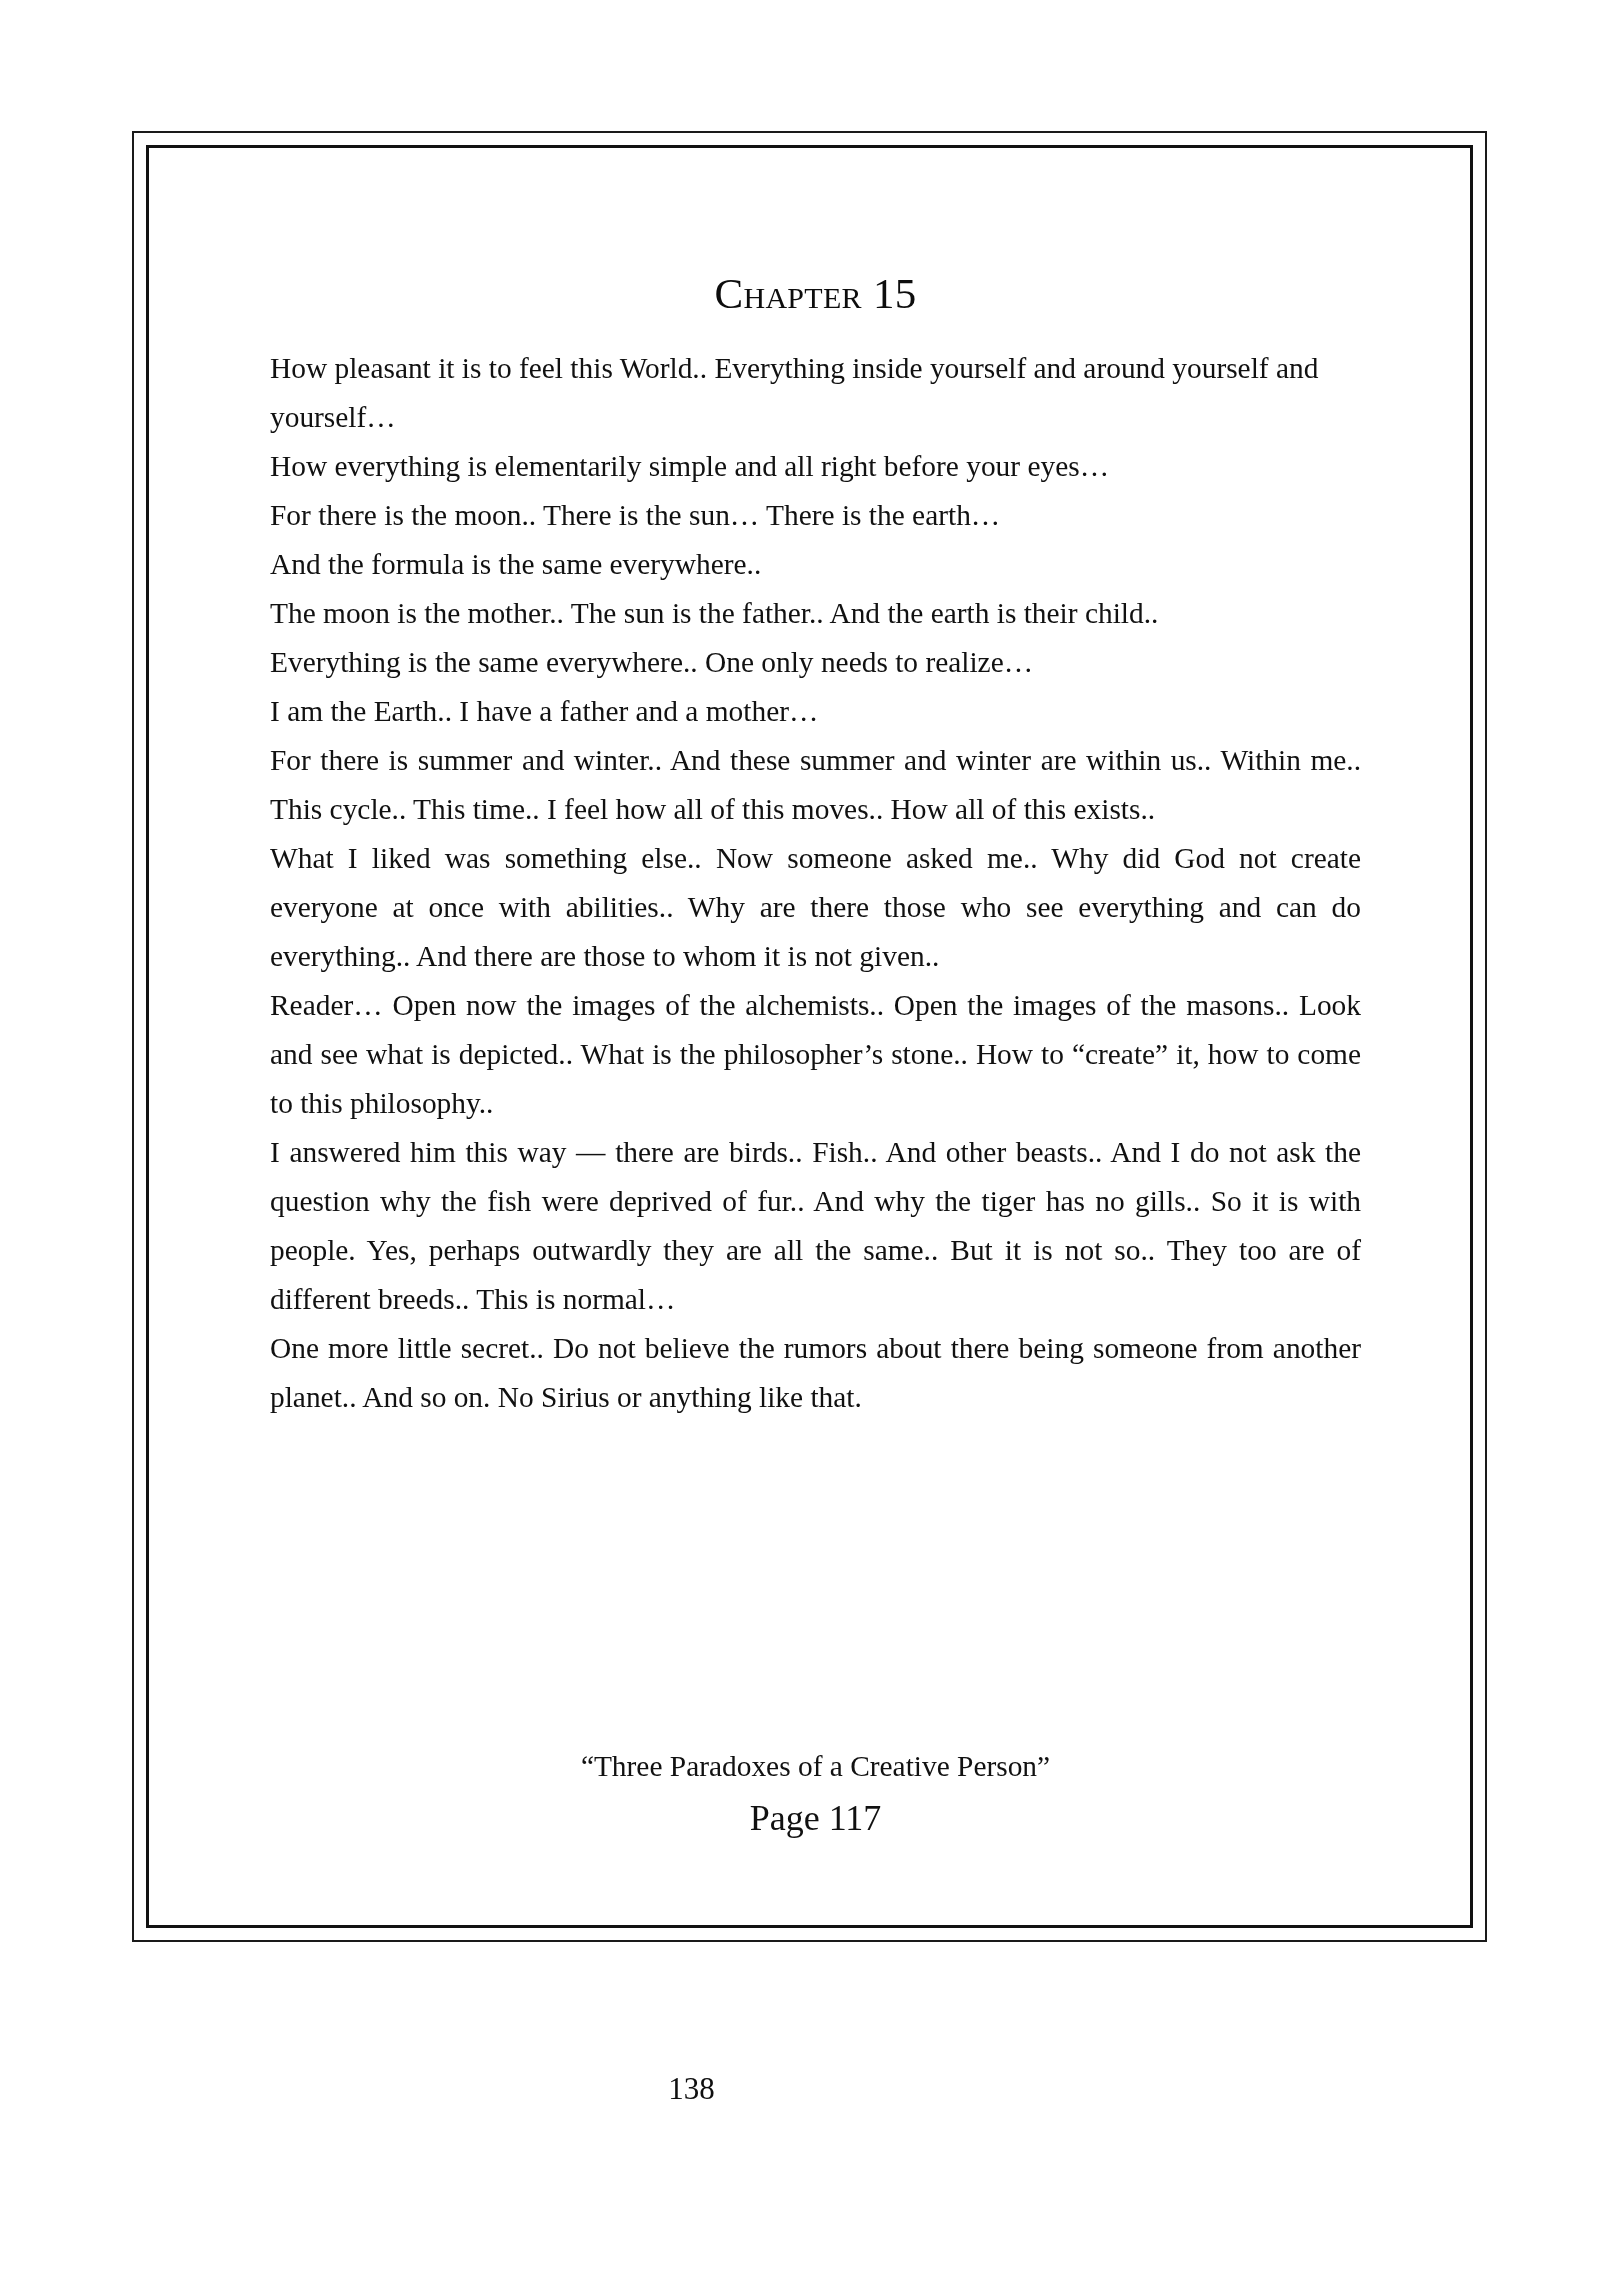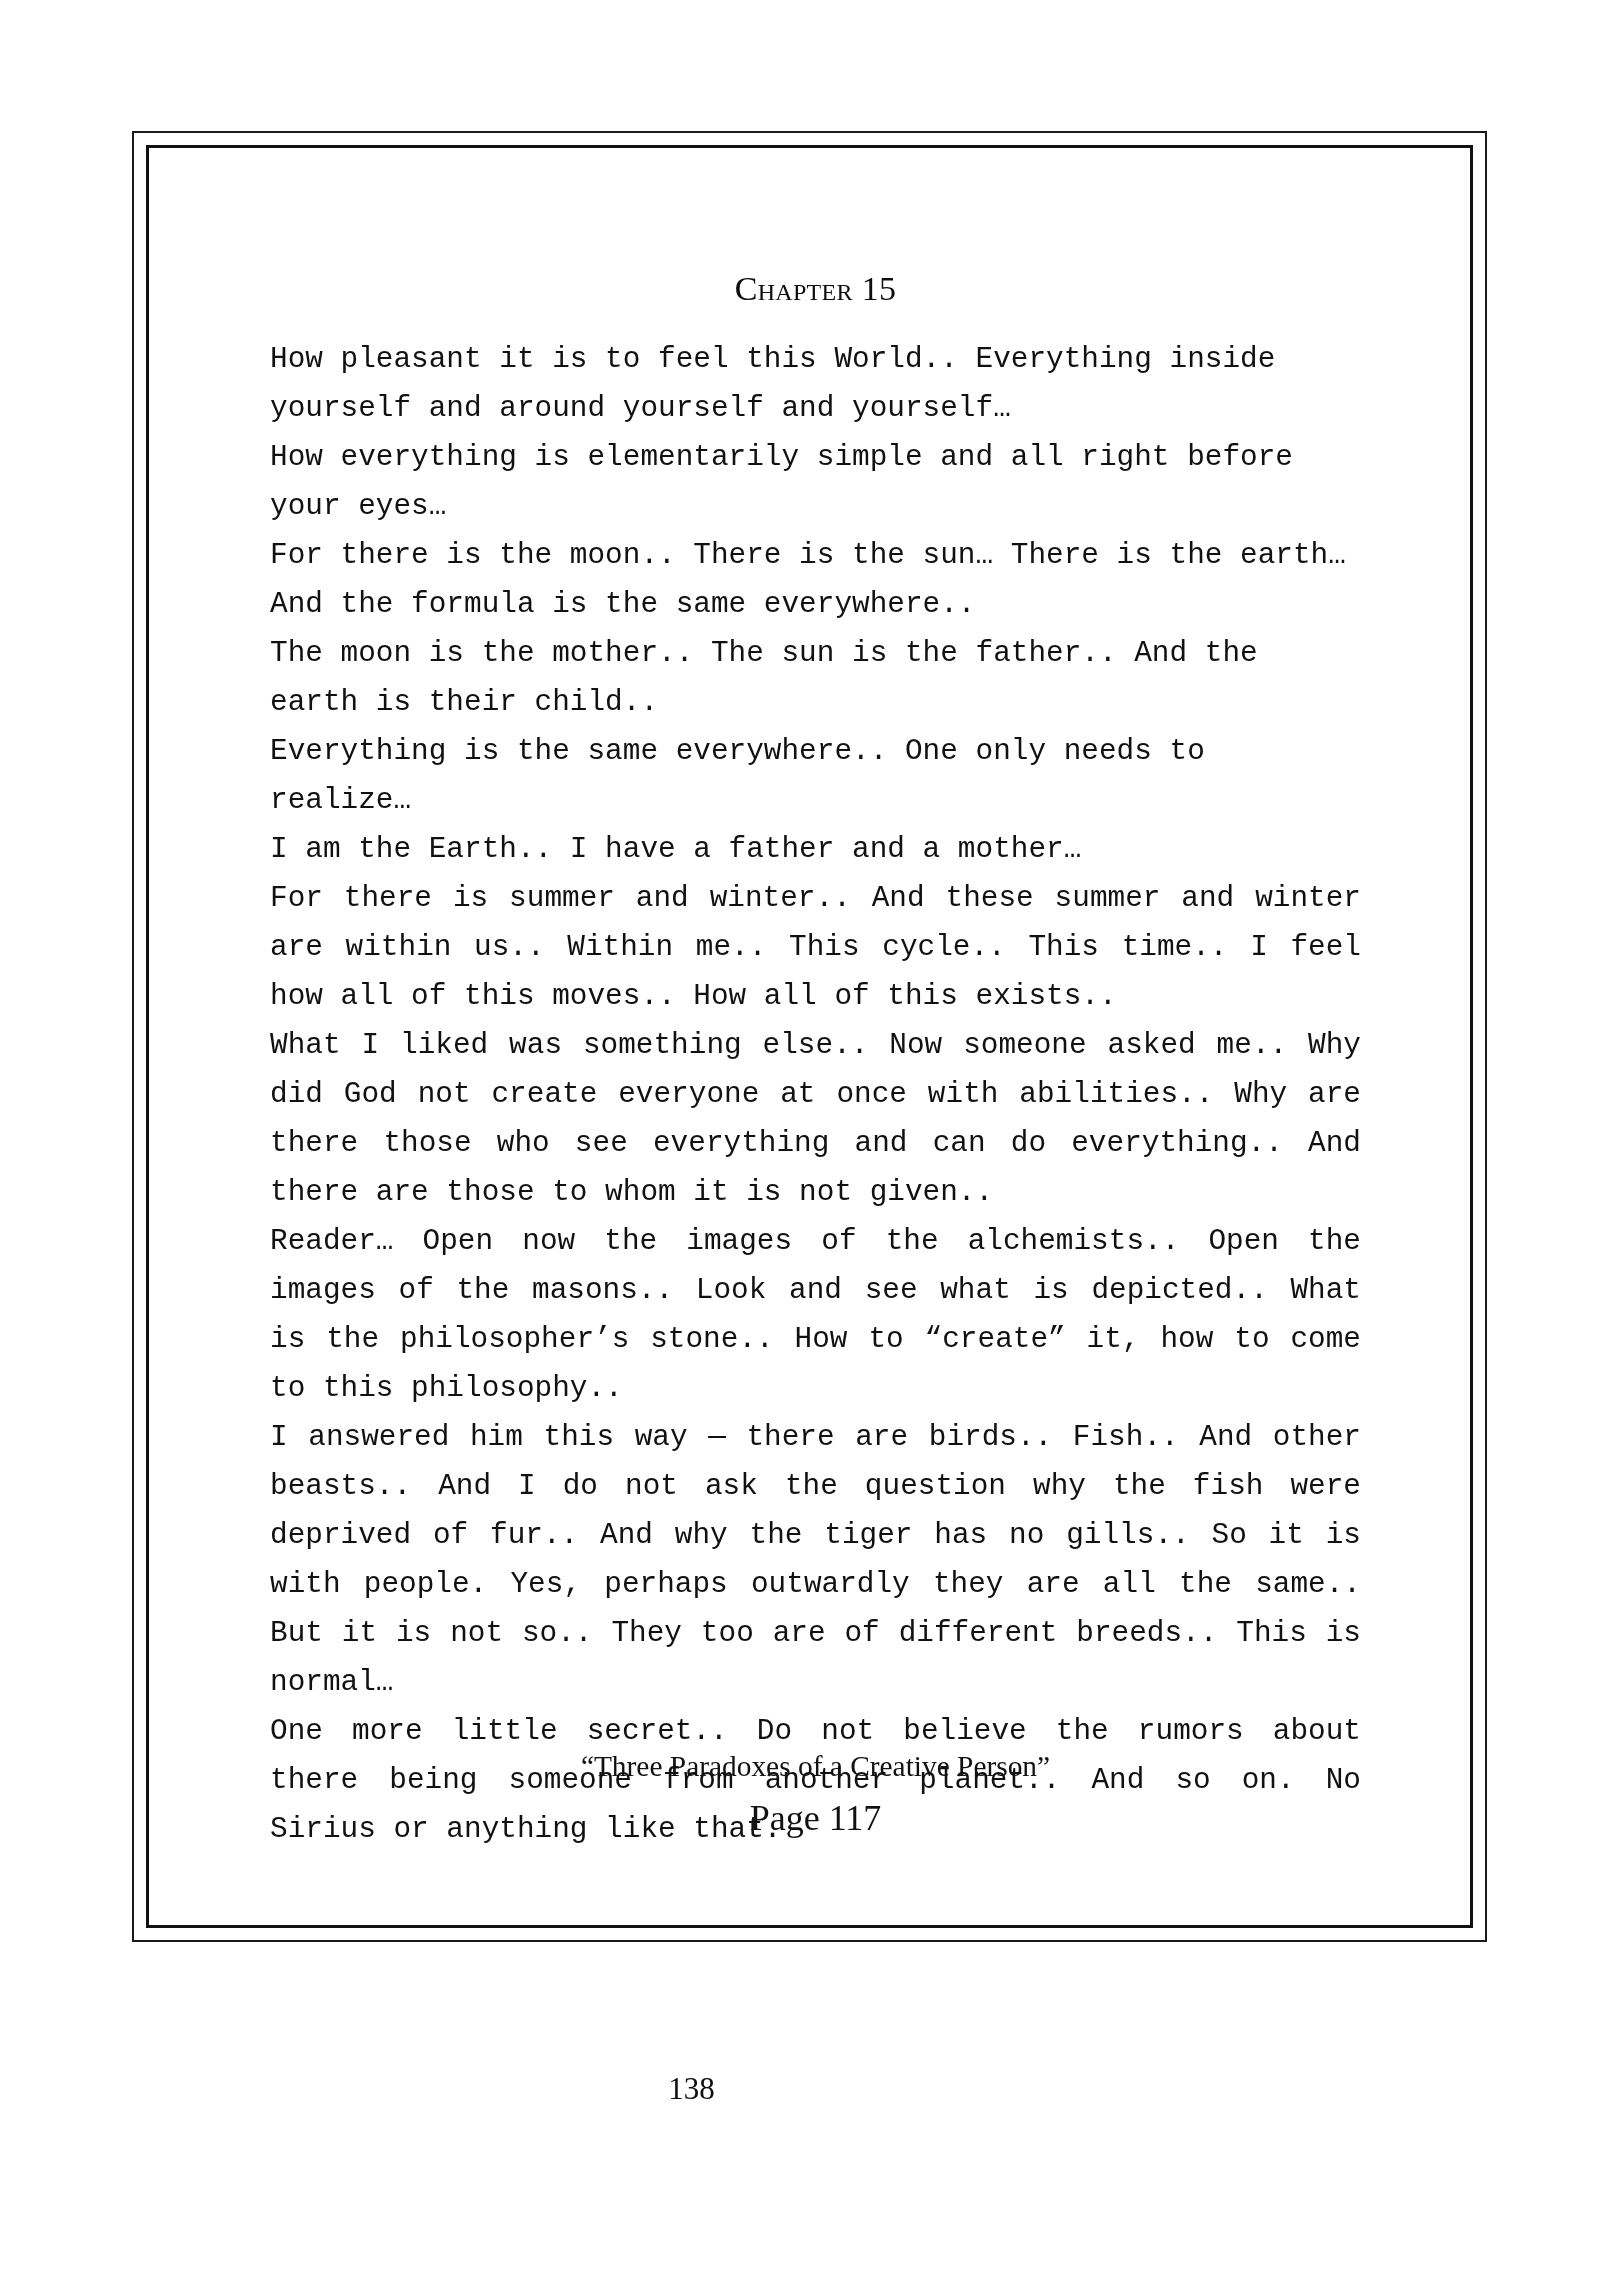--- a/index.html
+++ b/index.html
@@ -39,42 +39,41 @@
   
   .content {
     position: absolute;
     left: 270px;
     top: 272px;
     width: 1091px;
   }
 
   .chapter-heading {
     text-align: center;
-    font-size: 34px;
+    font-size: 43px;
     font-variant: small-caps;
     letter-spacing: 0.3px;
     line-height: 1;
     margin: 0 0 29px 0;
     color: #0d0d0d;
     white-space: nowrap;
   }
 
   .body-block {
     font-size: 29.4px;
     line-height: 49px;
     color: #111111;
     text-align: justify;
     text-justify: inter-word;
     -webkit-hyphens: none;
     hyphens: none;
   }
   .para {
     margin: 0;
     text-align: justify;
-    font-family: Liberation Mono, monospace;
   }
   
   .para.short {
     text-align: left;
   }
   .para.short::after { content: none; }
 
   
   .attribution {
     position: absolute;

